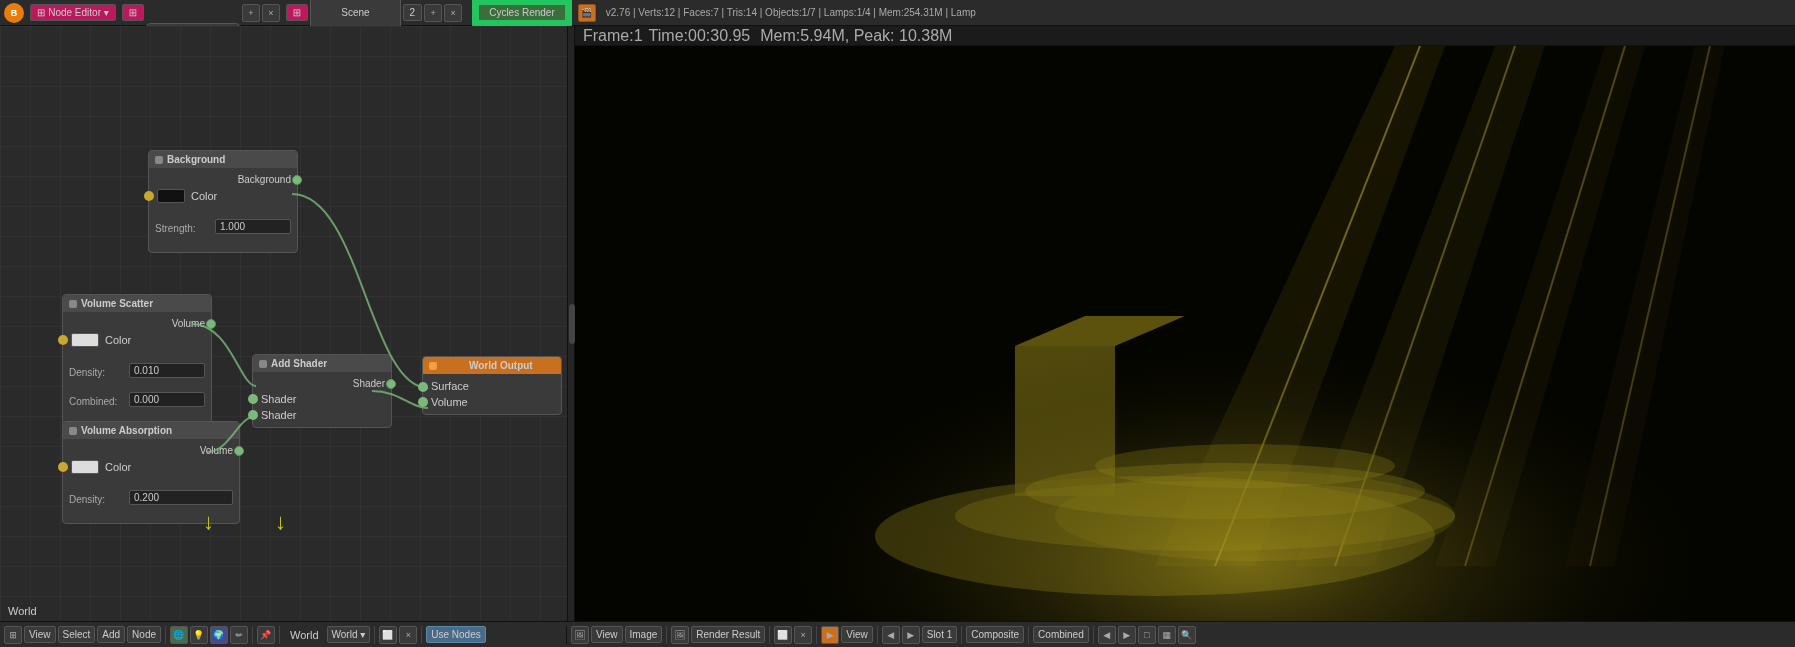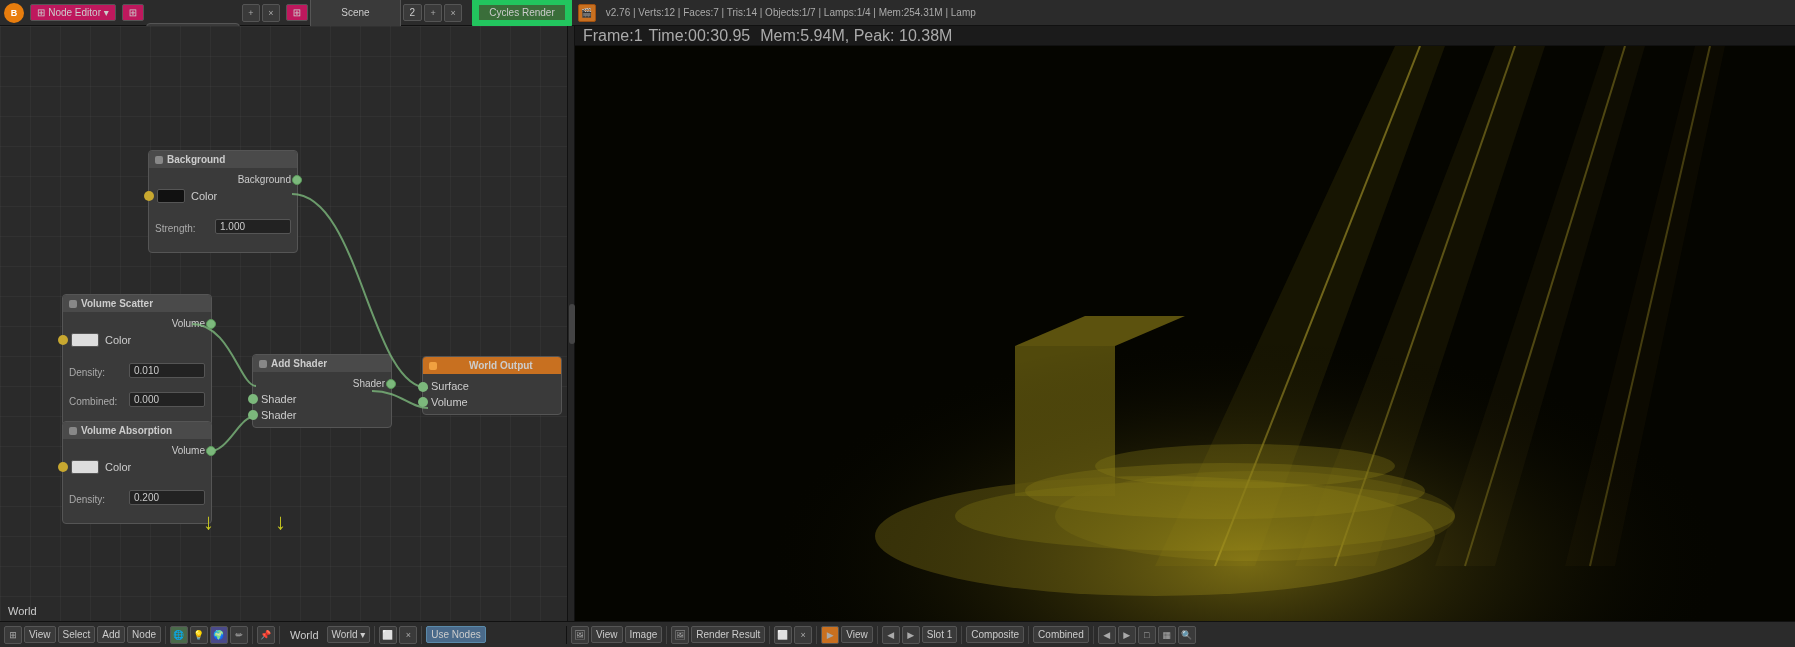--- a/index.html
+++ b/index.html
@@ -417,21 +417,21 @@
           <div class="socket" style="left:-5px;background:#7cb87c;border-color:#5a9a5a;width:10px;height:10px;border-radius:50%;"></div>
           <span>Shader</span>
         </div>
         <div style="display:flex;align-items:center;padding:2px 8px;gap:4px;position:relative;">
           <div class="socket" style="left:-5px;background:#7cb87c;border-color:#5a9a5a;width:10px;height:10px;border-radius:50%;"></div>
           <span>Shader</span>
         </div>
       </div>
     </div>
 
-    <div class="node" style="left:62px;top:395px;width:150px;">
+    <div class="node" style="left:62px;top:395px;width:178px;">
       <div class="node-header">
         <div class="node-header-dot"></div>
         <span>Volume Absorption</span>
       </div>
       <div class="node-body">
         <div class="node-socket-row" style="justify-content:flex-end;">
           <span>Volume</span>
           <div class="socket socket-out" style="right:-5px;"></div>
         </div>
         <div style="display:flex;align-items:center;padding:2px 8px;gap:6px;position:relative;">

